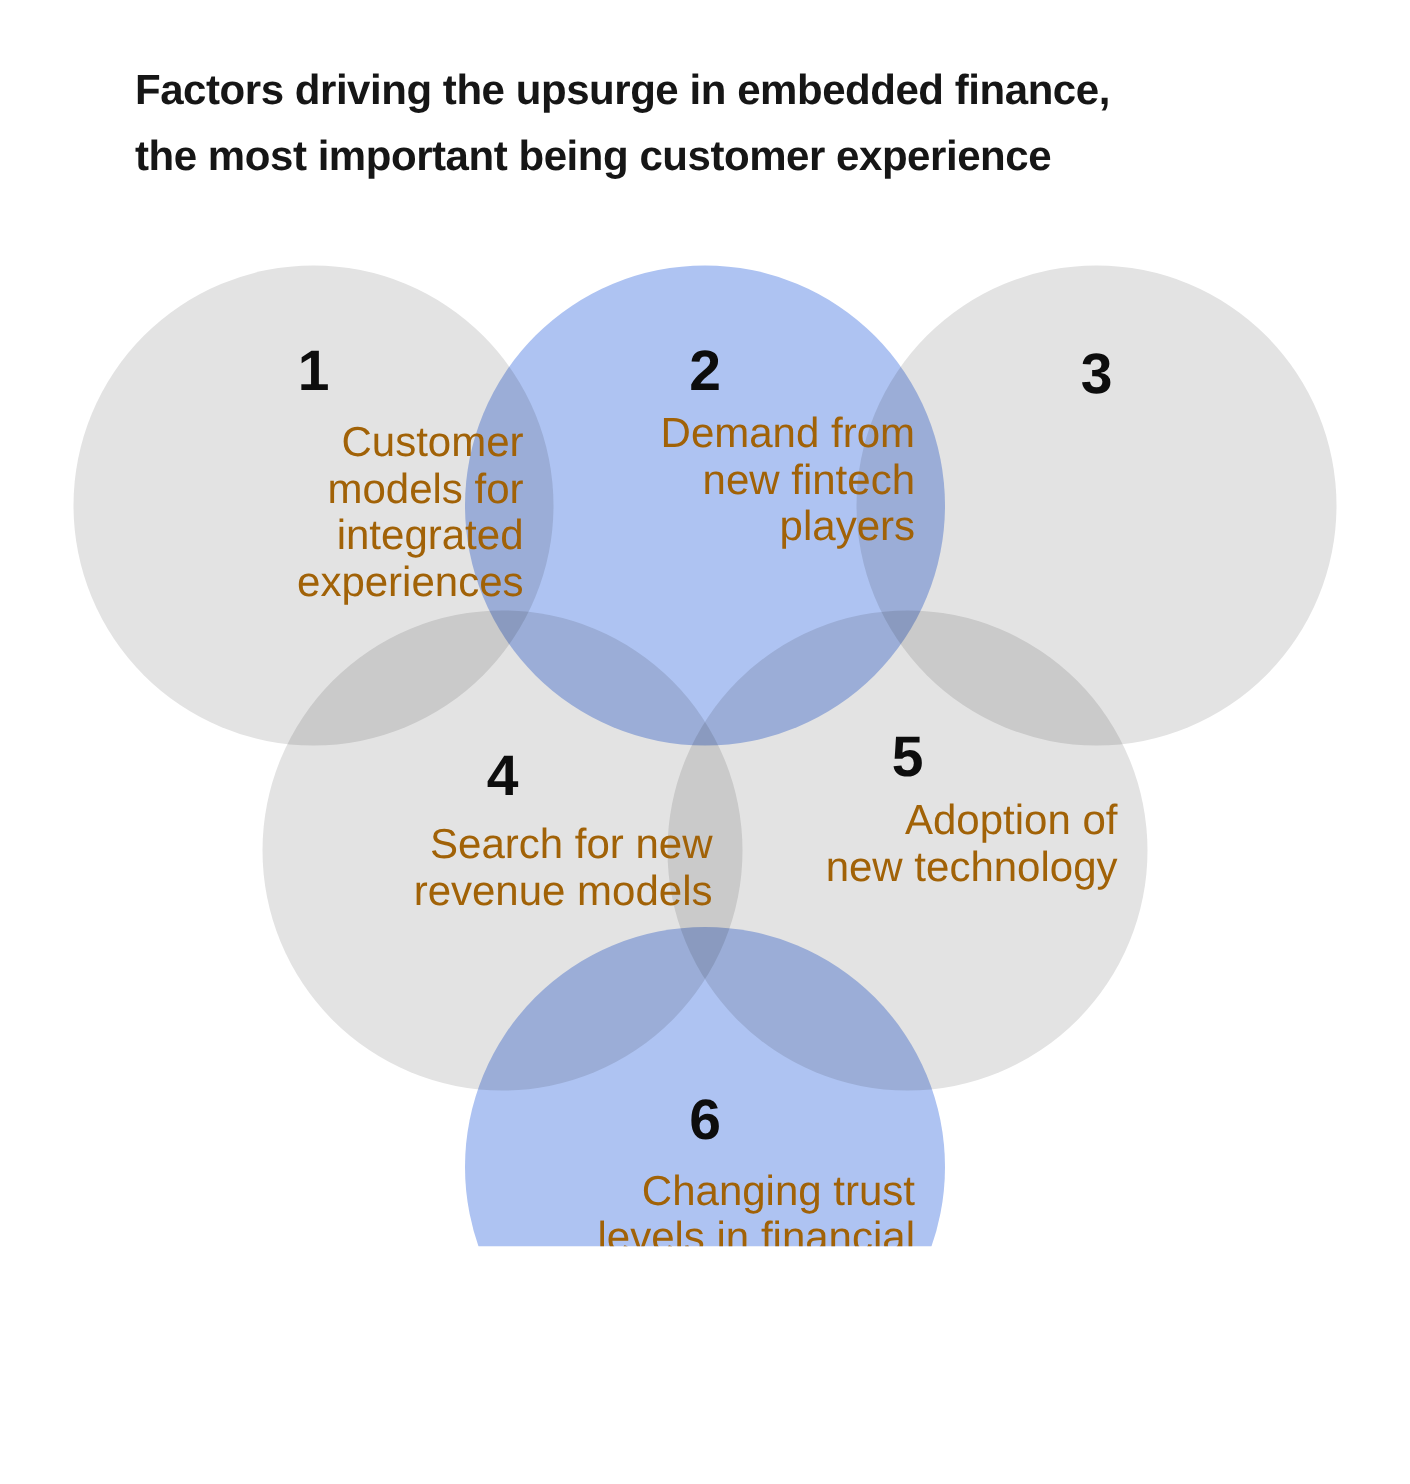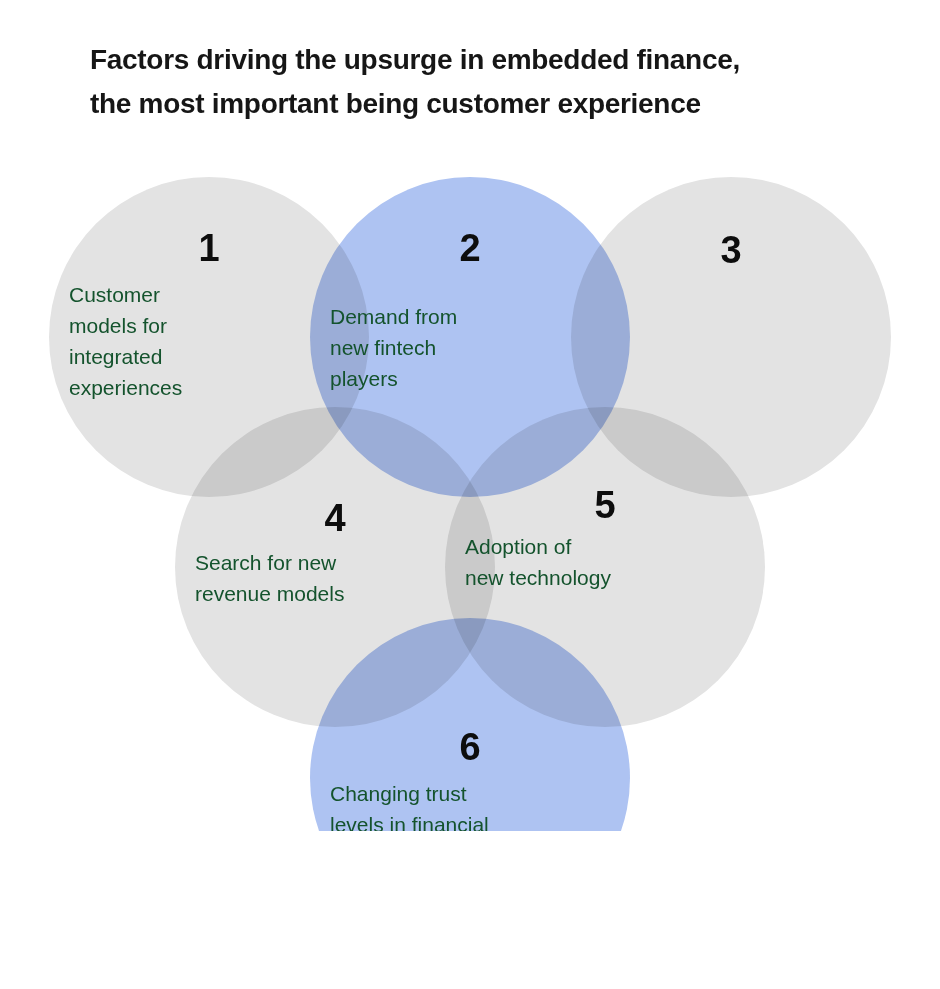--- a/index.html
+++ b/index.html
@@ -61,29 +61,29 @@
     text-align: center;
     font-size: 38px;
     line-height: 42px;
     font-weight: 700;
     color: #0d0d0d;
   }
   .lines {
     position: absolute;
     left: 20px;
     width: 280px;
-    text-align: left;
-    font-size: 21px;
+    text-align: right;
+    font-size: 28px;
     line-height: 31px;
     font-weight: 400;
-    color: #14532d;
+    color: #a16207;
   }
   
   .o1 .num { top: 50px; }  .o1 .lines { top: 102px; }
-  .o2 .num { top: 50px; }  .o2 .lines { top: 124px; }
+  .o2 .num { top: 50px; }  .o2 .lines { top: 96px; }
   .o3 .num { top: 52px; }  .o3 .lines { top: 132px; }
   .o4 .num { top: 90px; }  .o4 .lines { top: 140px; }
   .o5 .num { top: 77px; }  .o5 .lines { top: 124px; }
   .o6 .num { top: 108px; } .o6 .lines { top: 160px; }
 </style>
 </head>
 <body>
 
 <div class="page">
 

